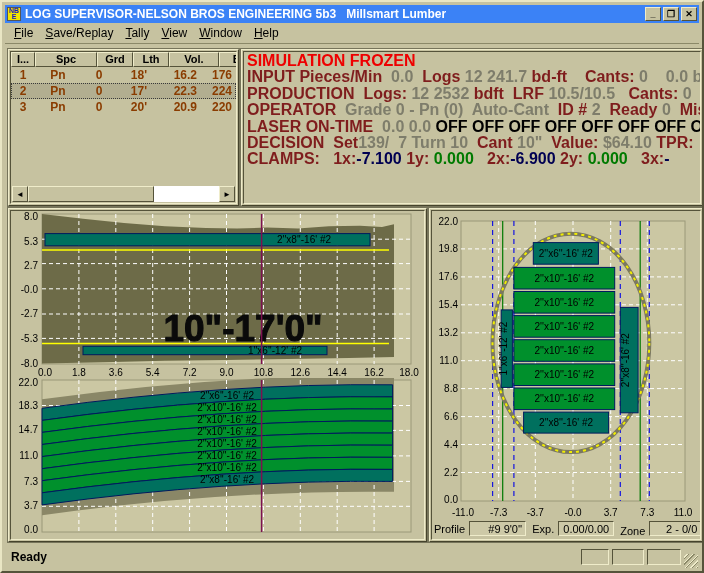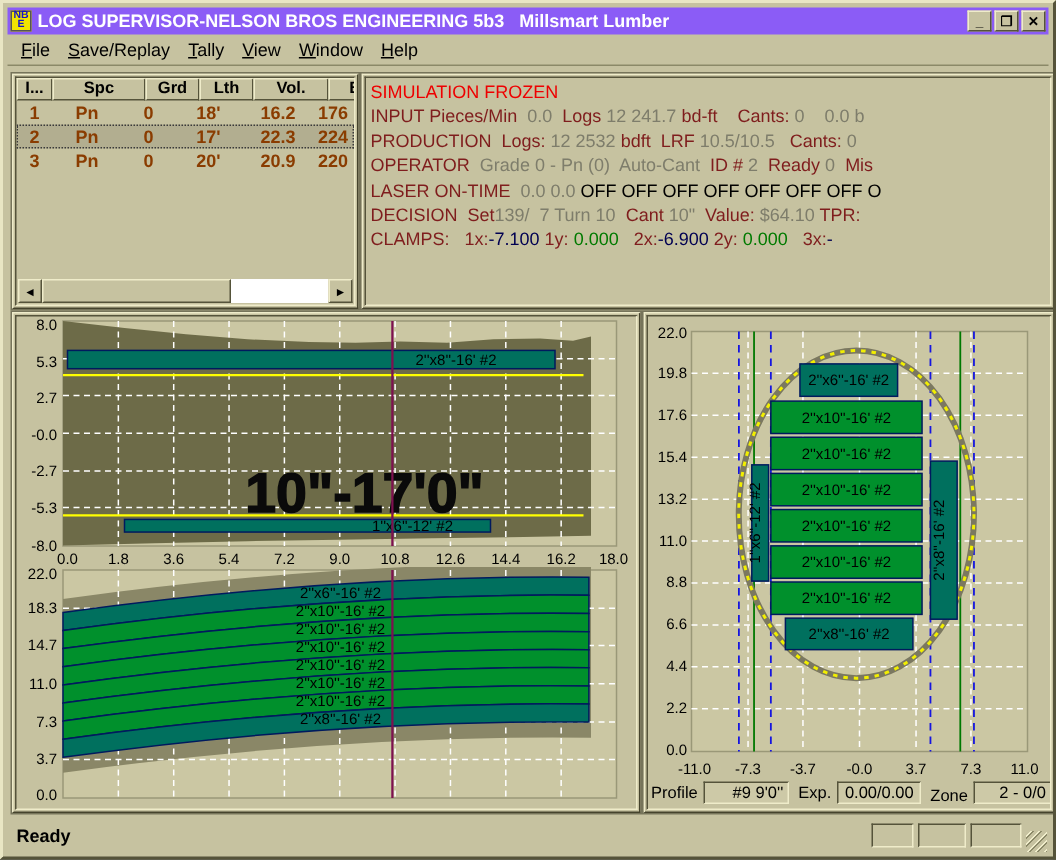--- a/index.html
+++ b/index.html
@@ -4,21 +4,21 @@
 <style>
   html,body{margin:0;padding:0;background:#404040;}
   *{box-sizing:border-box;}
   .win{position:relative;width:704px;height:573px;background:#c6c2a0;
        font-family:"Liberation Sans",sans-serif;
        border-top:2px solid #e9e6c4;border-left:2px solid #e9e6c4;
        border-right:2px solid #55533a;border-bottom:2px solid #55533a;
        outline:1px solid #2e2c1c;overflow:hidden;}
   .inner{position:absolute;left:3px;top:3px;right:3px;bottom:3px;}
   
-  .titlebar{position:absolute;left:0;top:0;right:0;height:18px;background:#8b5cf6;
+  .titlebar{position:absolute;left:0;top:0;right:0;height:18px;background:#3b82f6;
             display:flex;align-items:center;padding:0 2px;}
   .appicon{width:14px;height:14px;background:#f2e400;border:1px solid #555;
            color:#1414c8;font-weight:bold;font-size:7px;line-height:6px;
            display:flex;flex-direction:column;align-items:center;justify-content:center;margin-right:4px;}
   .title{color:#ffffff;font-weight:bold;font-size:12px;white-space:pre;flex:1;overflow:hidden;}
   .tbtn{width:16px;height:14px;background:#c6c2a0;margin-left:2px;font-size:9px;font-weight:bold;
         color:#000;display:flex;align-items:center;justify-content:center;
         border-top:1px solid #efecca;border-left:1px solid #efecca;
         border-right:1px solid #55533a;border-bottom:1px solid #55533a;}
   
@@ -45,21 +45,21 @@
   
   .hscroll{position:absolute;left:1px;right:1px;bottom:1px;height:16px;display:flex;}
   .sbtn{width:16px;height:16px;background:#c6c2a0;font-size:8px;color:#000;
         display:flex;align-items:center;justify-content:center;
         border-top:1px solid #efecca;border-left:1px solid #efecca;
         border-right:1px solid #55533a;border-bottom:1px solid #55533a;flex:none;}
   .sthumb{width:126px;height:16px;background:#c6c2a0;flex:none;
         border-top:1px solid #efecca;border-left:1px solid #efecca;
         border-right:1px solid #55533a;border-bottom:1px solid #55533a;}
   .strack{flex:1;background:#ffffff;}
-  .stline{white-space:pre;font-size:12px;font-weight:normal;line-height:16.4px;}
+  .stline{white-space:pre;font-size:16px;font-weight:bold;line-height:16.4px;}
   .sg{white-space:pre;}
   .c-red{color:#ee0000;}.c-lbl{color:#7f1d1d;}.c-val{color:#7e7d6b;}
   .c-blue{color:#000000;}.c-neg{color:#000052;}.c-pos{color:#007a00;}
   
   svg text{font-family:"Liberation Sans",sans-serif;}
   .tick{font-size:10px;fill:#000;}
   .blab{font-size:10px;fill:#000;}
   
   .profrow{position:absolute;left:2px;right:0;bottom:2px;height:17px;display:flex;align-items:center;
            font-size:11px;color:#000;white-space:pre;overflow:hidden;}

